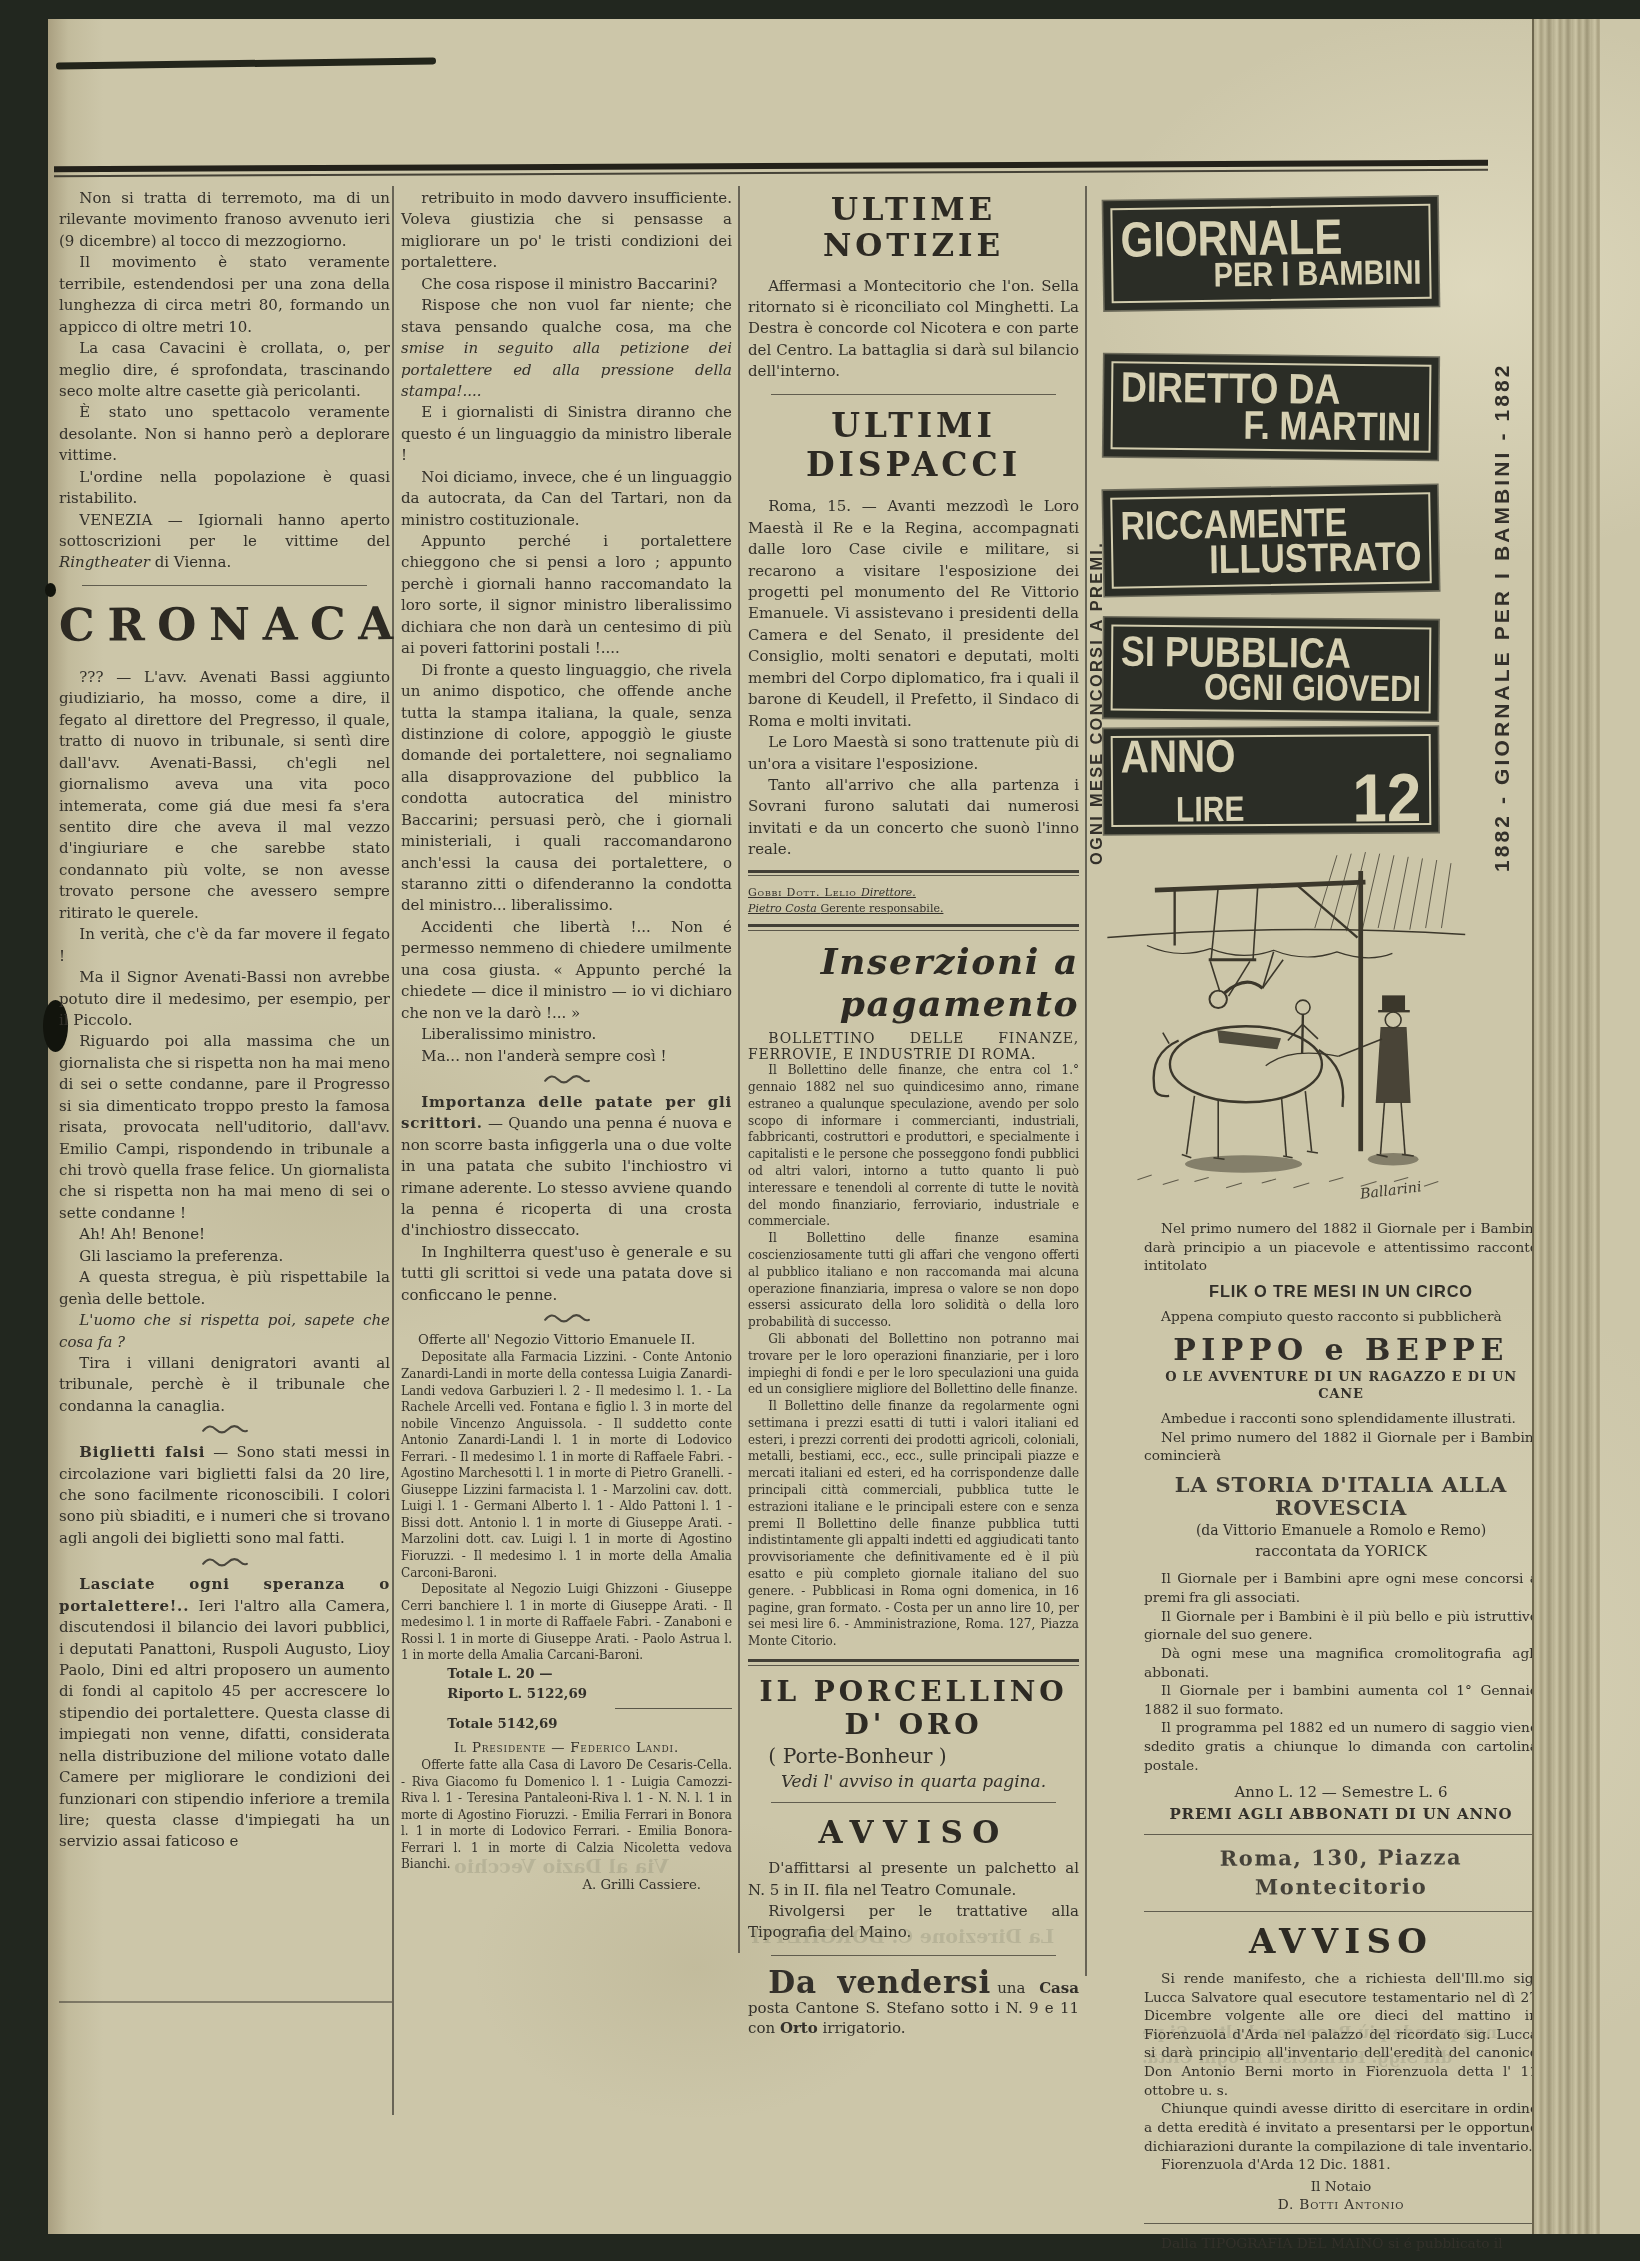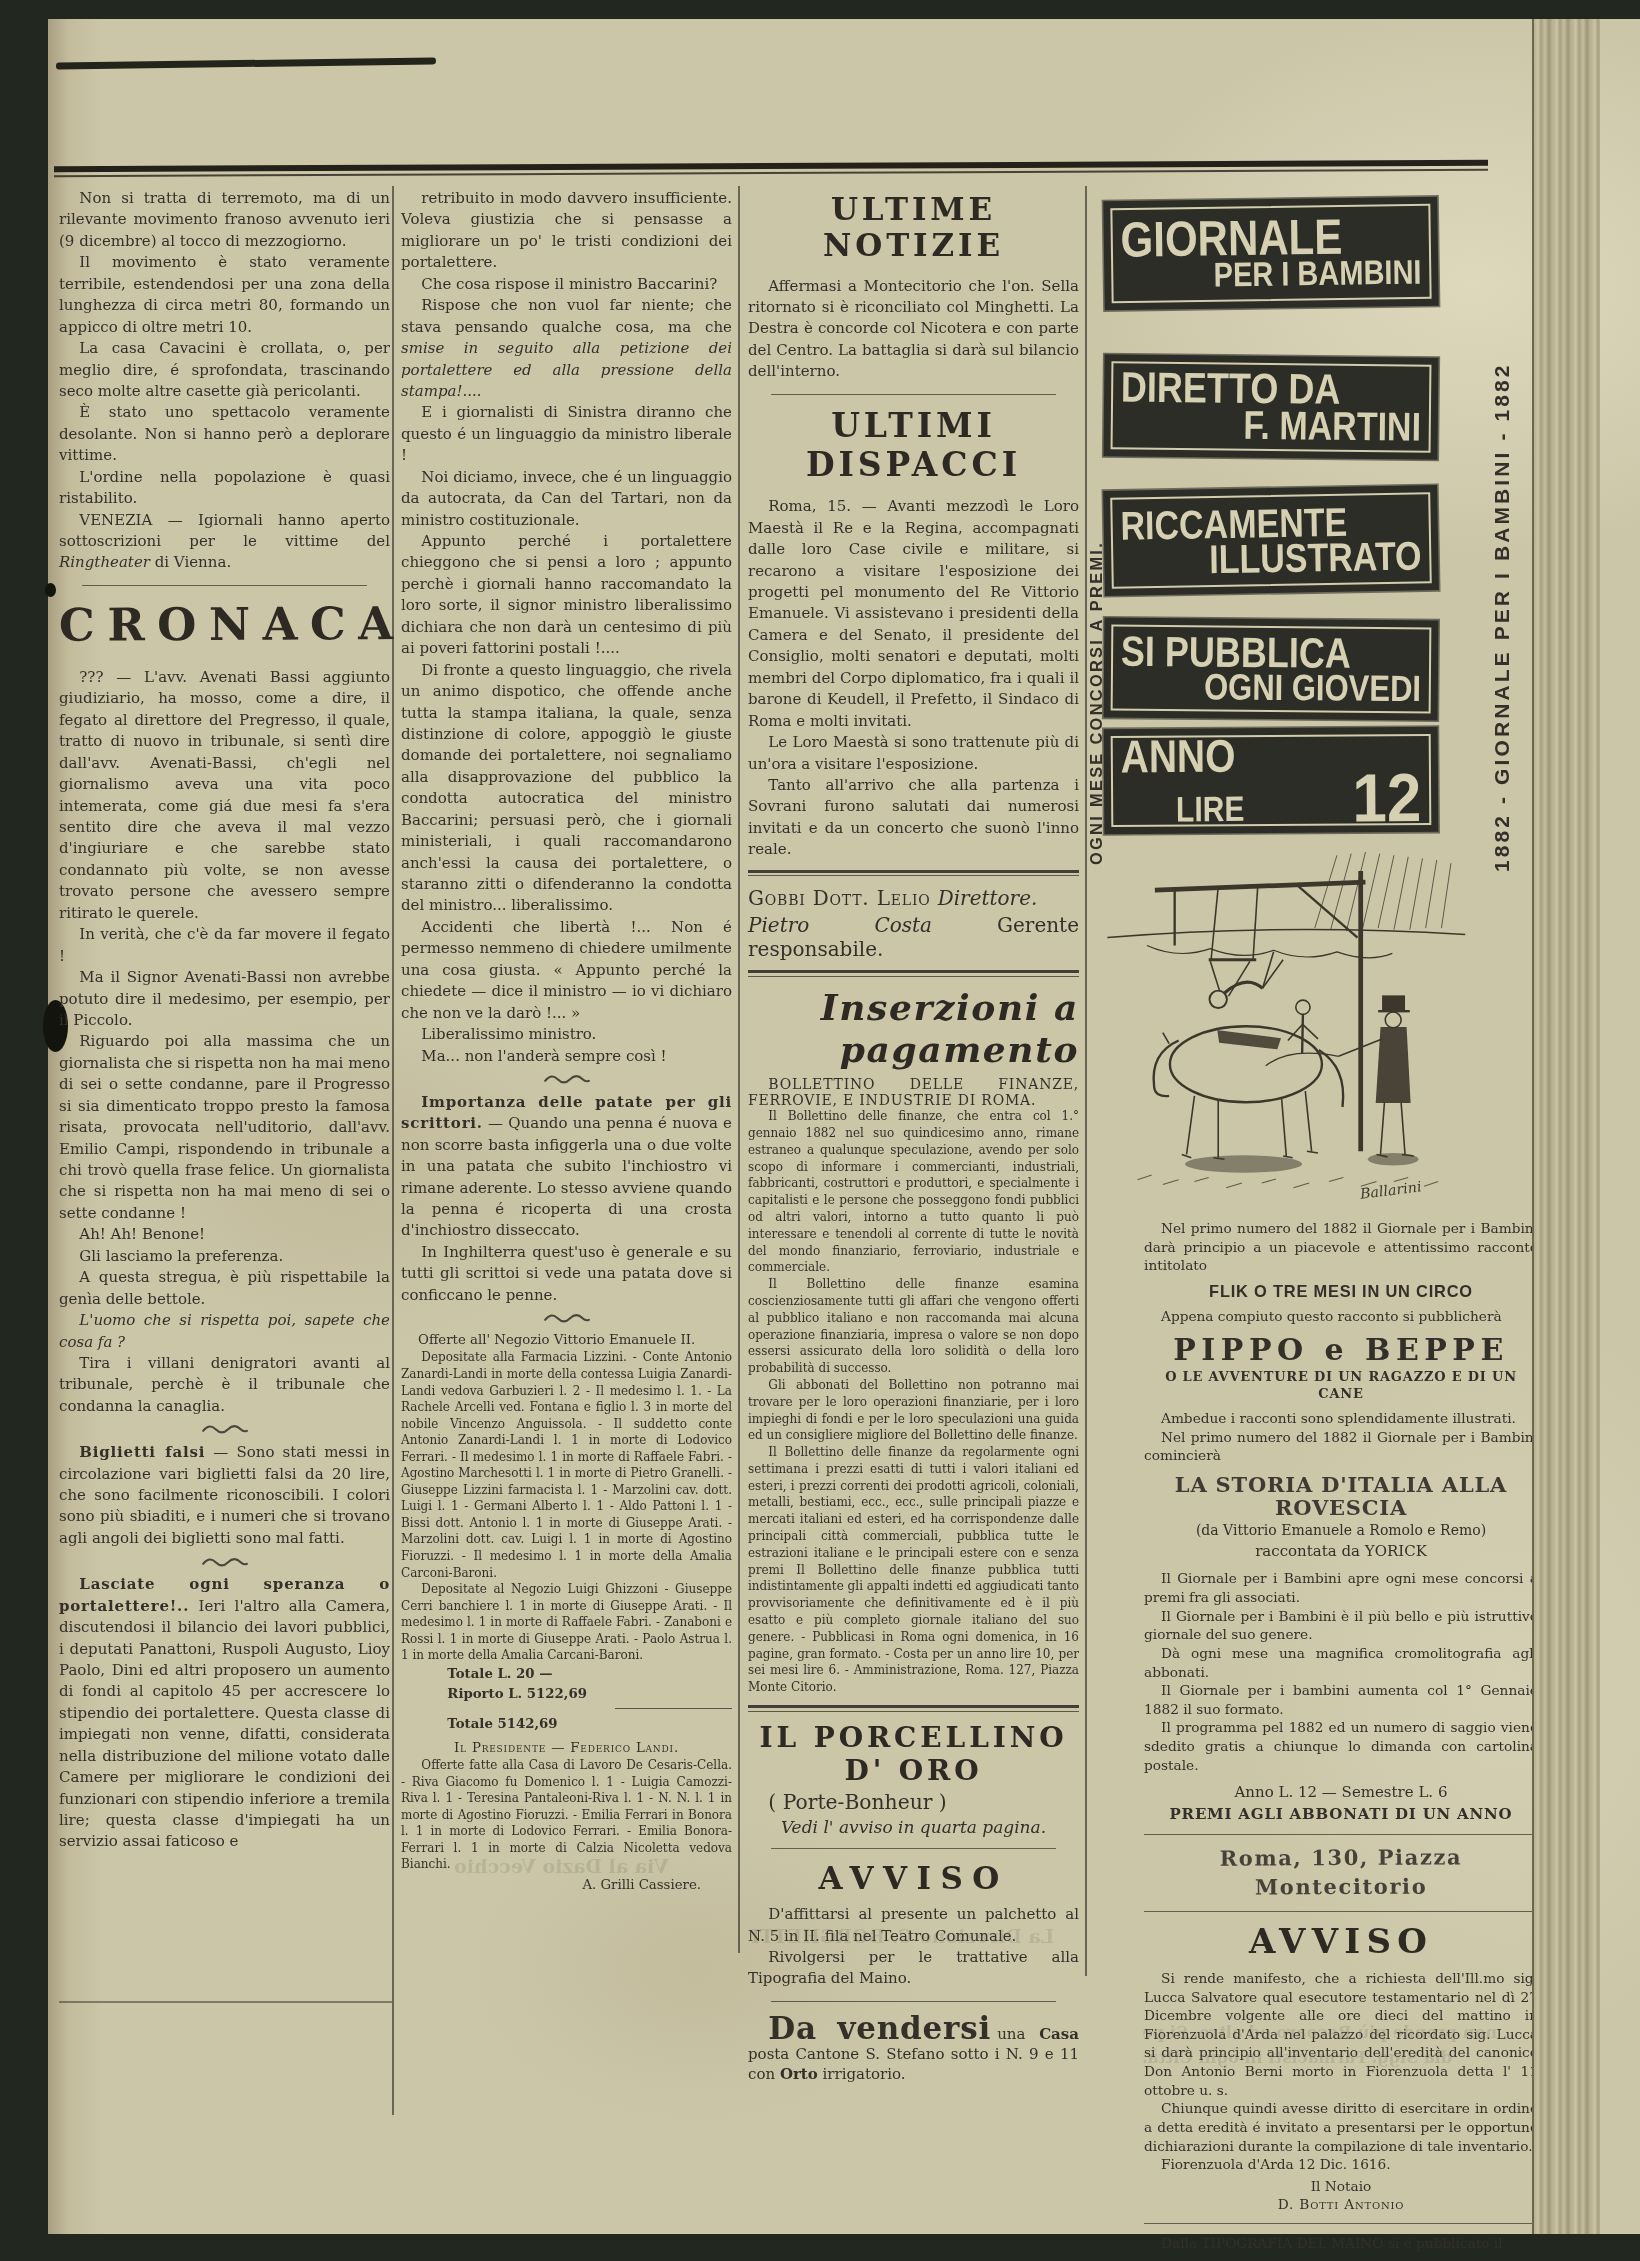--- a/index.html
+++ b/index.html
@@ -40,21 +40,21 @@
   .ornament{display:block;margin:6.2px auto;width:50px;opacity:.85;}
   h2,h3{margin:0;font-weight:bold;color:#2d2a23;}
   .cronaca-title{font-size:45px;letter-spacing:12.5px;text-align:center;margin:12.5px 0 15.6px;transform:rotate(-0.3deg);}
   .h-ultime{font-size:31px;letter-spacing:3.9px;text-align:center;margin:3.1px 0 12.5px;}
   .h-dispacci{font-size:33px;letter-spacing:3.9px;text-align:center;margin:9.4px 0 12.5px;}
   .h-inserzioni{font-size:36px;font-style:italic;text-align:right;letter-spacing:1.6px;margin:7.8px 0 6.2px;}
   .subhead{font-size:14px;text-align:center;text-indent:0;letter-spacing:0.8px;margin:0 0 7.8px;}
   .h-porcellino{font-size:28px;letter-spacing:3.9px;text-align:center;margin:7.8px 0 3.1px;}
   .porc-sub{font-size:20.3px;text-align:center;text-indent:0;margin:1.6px 0;}
   .h-avviso{font-size:31px;letter-spacing:9.4px;text-align:center;margin:6.2px 0 7.8px;}
-  .masthead{font-size:20px;text-indent:0 !important;margin:3.1px 0 !important;}
+  .masthead{font-size:11px;text-indent:0 !important;margin:3.1px 0 !important;text-decoration:underline;}
   .vendersi-lead{font-size:31px;font-weight:bold;letter-spacing:0.8px;line-height:1;padding-right:6.2px;}
   .vendersi{font-size:15px;line-height:1.35;}
   .vrule{position:absolute;width:1.6px;background:rgba(51,48,42,.65);top:167px;}
   .v1{left:344px;height:1929px;}
   .v2{left:690px;height:1767px;}
   .v3{left:1037px;height:1790px;}
   .rule-top{position:absolute;left:6.2px;top:144px;width:1434px;height:6.2px;background:#23211a;transform:rotate(-0.25deg);}
   .rule-top2{position:absolute;left:6.2px;top:153px;width:1434px;height:1.6px;background:rgba(35,33,26,.8);transform:rotate(-0.25deg);}
   .artifact-line{position:absolute;left:7.8px;top:41px;width:380px;height:7px;background:#15170f;border-radius:3.1px;transform:rotate(-0.8deg);opacity:.92;}
   .blob{position:absolute;background:#12140d;border-radius:50%;}
@@ -340,21 +340,21 @@
     <p>Il Giornale per i bambini aumenta col 1° Gennaio 1882 il suo formato.</p>
     <p>Il programma pel 1882 ed un numero di saggio viene sdedito gratis a chiunque lo dimanda con cartolina postale.</p>
     <p class="center price">Anno L. 12 — Semestre L. 6</p>
     <p class="center premi">PREMI AGLI ABBONATI DI UN ANNO</p>
     <div class="hr-full"></div>
     <p class="center address">Roma, 130, Piazza Montecitorio</p>
     <div class="hr-full"></div>
     <h3 class="h-avviso4">AVVISO</h3>
     <p>Si rende manifesto, che a richiesta dell'Ill.mo sig. Lucca Salvatore qual esecutore testamentario nel dì 27 Dicembre volgente alle ore dieci del mattino in Fiorenzuola d'Arda nel palazzo del ricordato sig. Lucca si darà principio all'inventario dell'eredità del canonico Don Antonio Berni morto in Fiorenzuola detta l' 11 ottobre u. s.</p>
     <p>Chiunque quindi avesse diritto di esercitare in ordine a detta eredità é invitato a presentarsi per le opportune dichiarazioni durante la compilazione di tale inventario.</p>
-    <p>Fiorenzuola d'Arda 12 Dic. 1616.</p>
+    <p>Fiorenzuola d'Arda 12 Dic. 1881.</p>
     <p class="center" style="margin-top:3.1px;">Il Notaio</p>
     <p class="center sc">D. Botti Antonio</p>
     <div class="hr-full"></div>
     <p>Dalla TIPOGRAFIA DEL MAINO si é pubblicato il</p>
     <h3 class="piacentino">PIACENTINO ISTRUITO</h3>
 
   </section>
 
   <div class="showthrough" style="left:406px;top:1836px;">Via al Dazio Vecchio</div>
   <div class="showthrough" style="left:703px;top:1906px;">La Direzione C. BORGHETTI</div>

